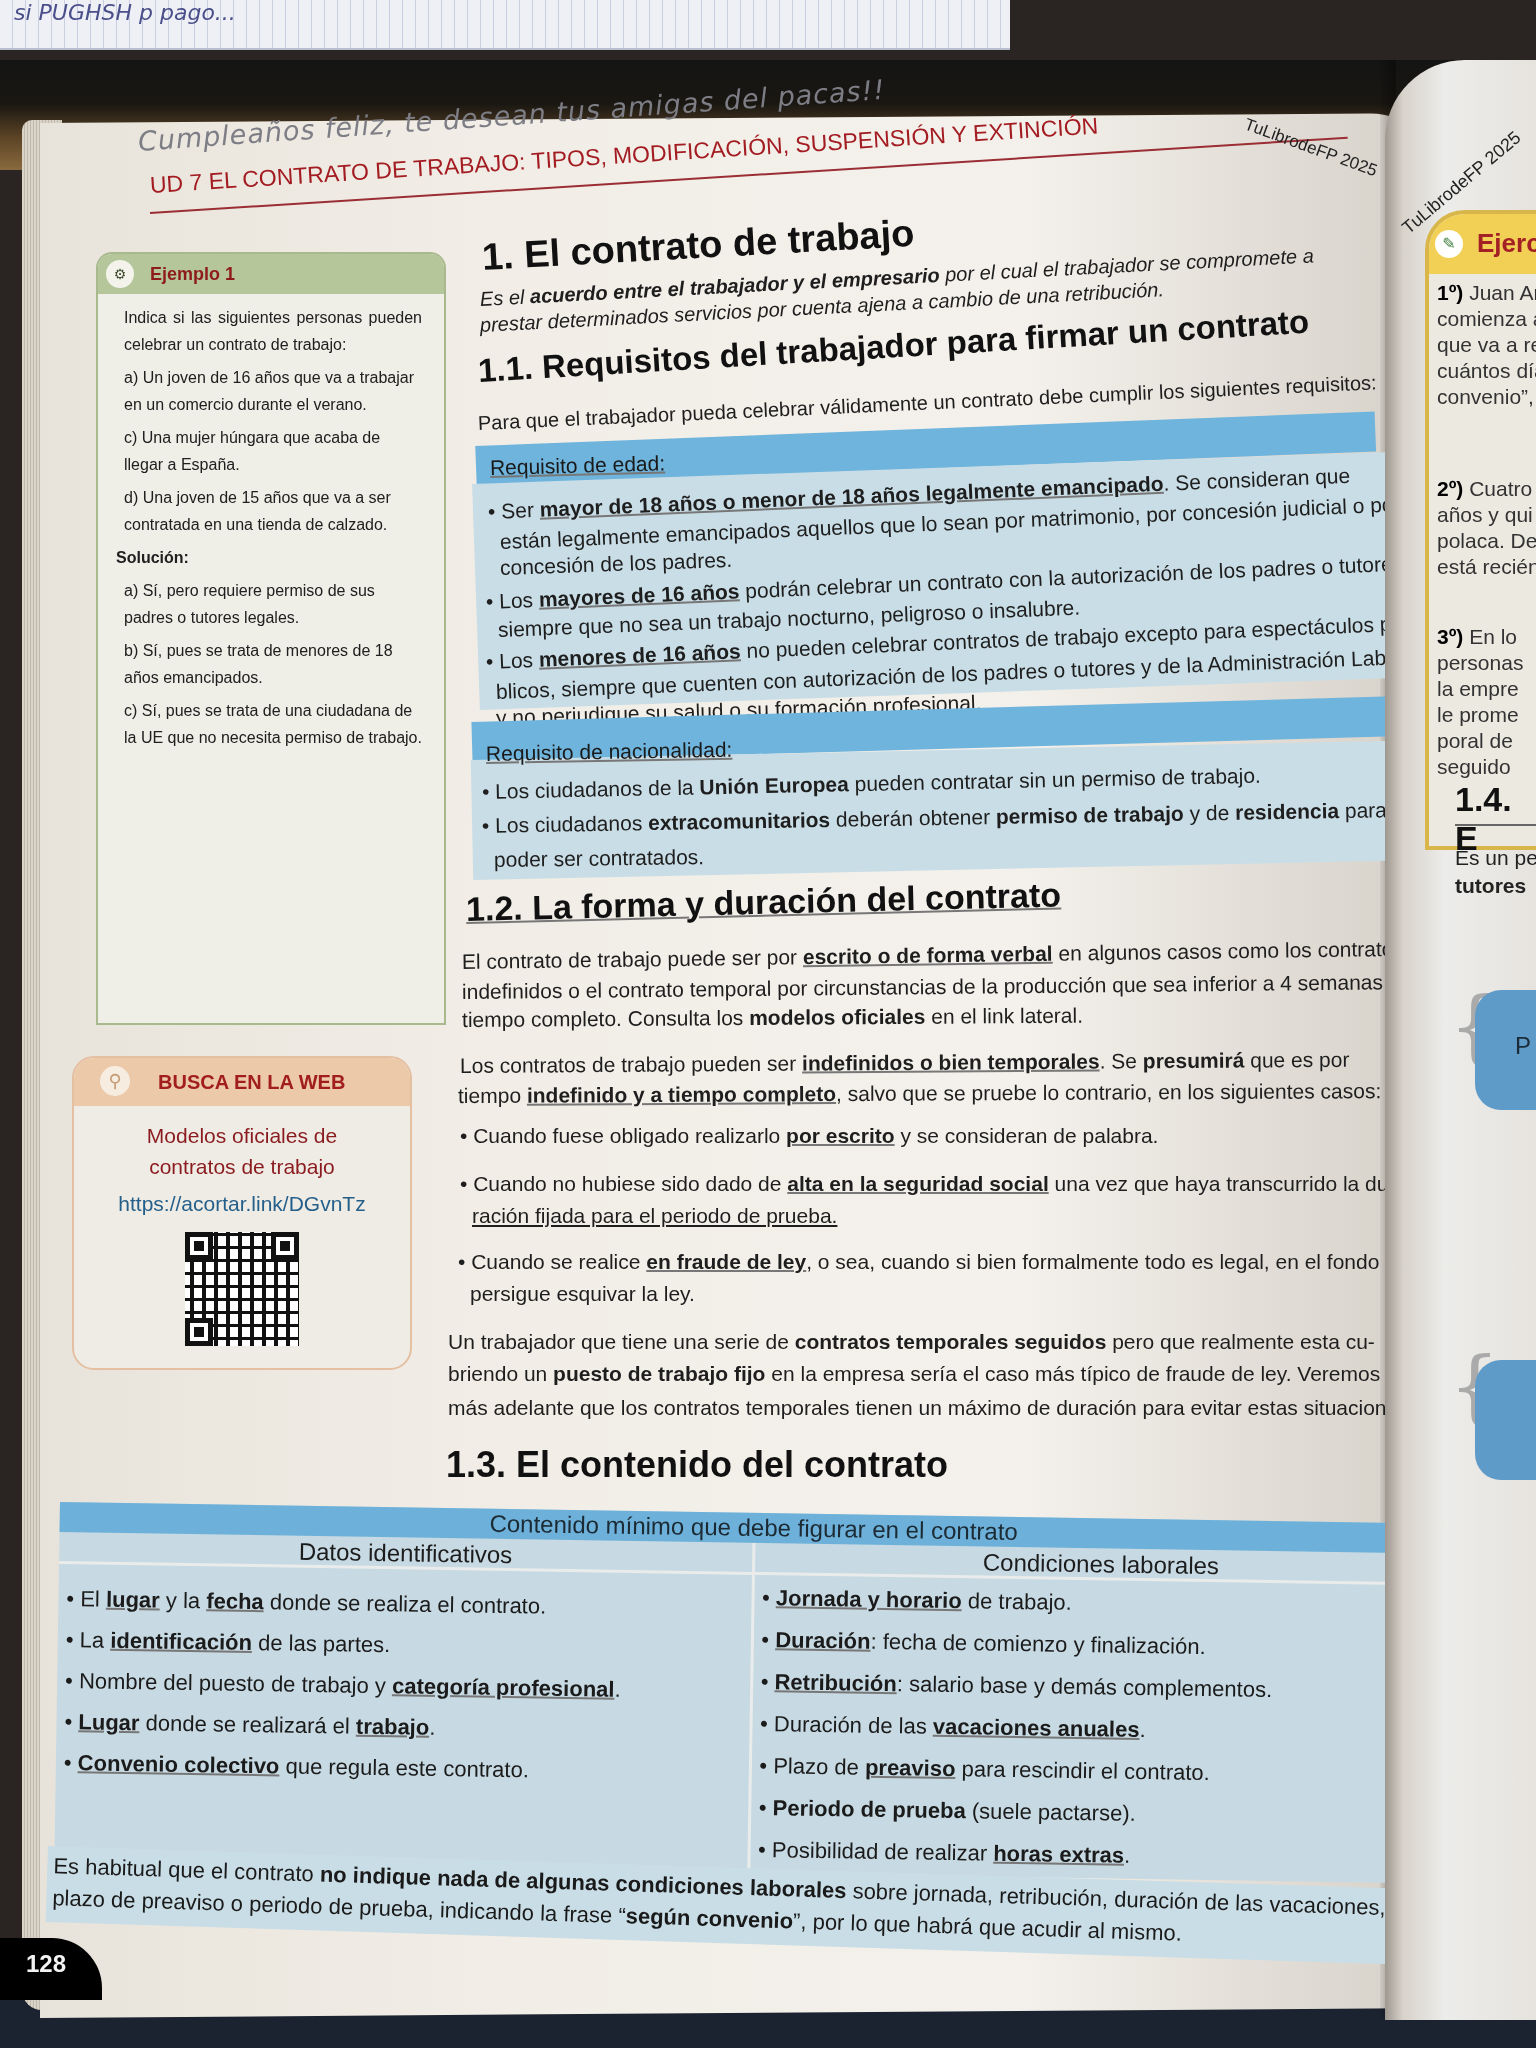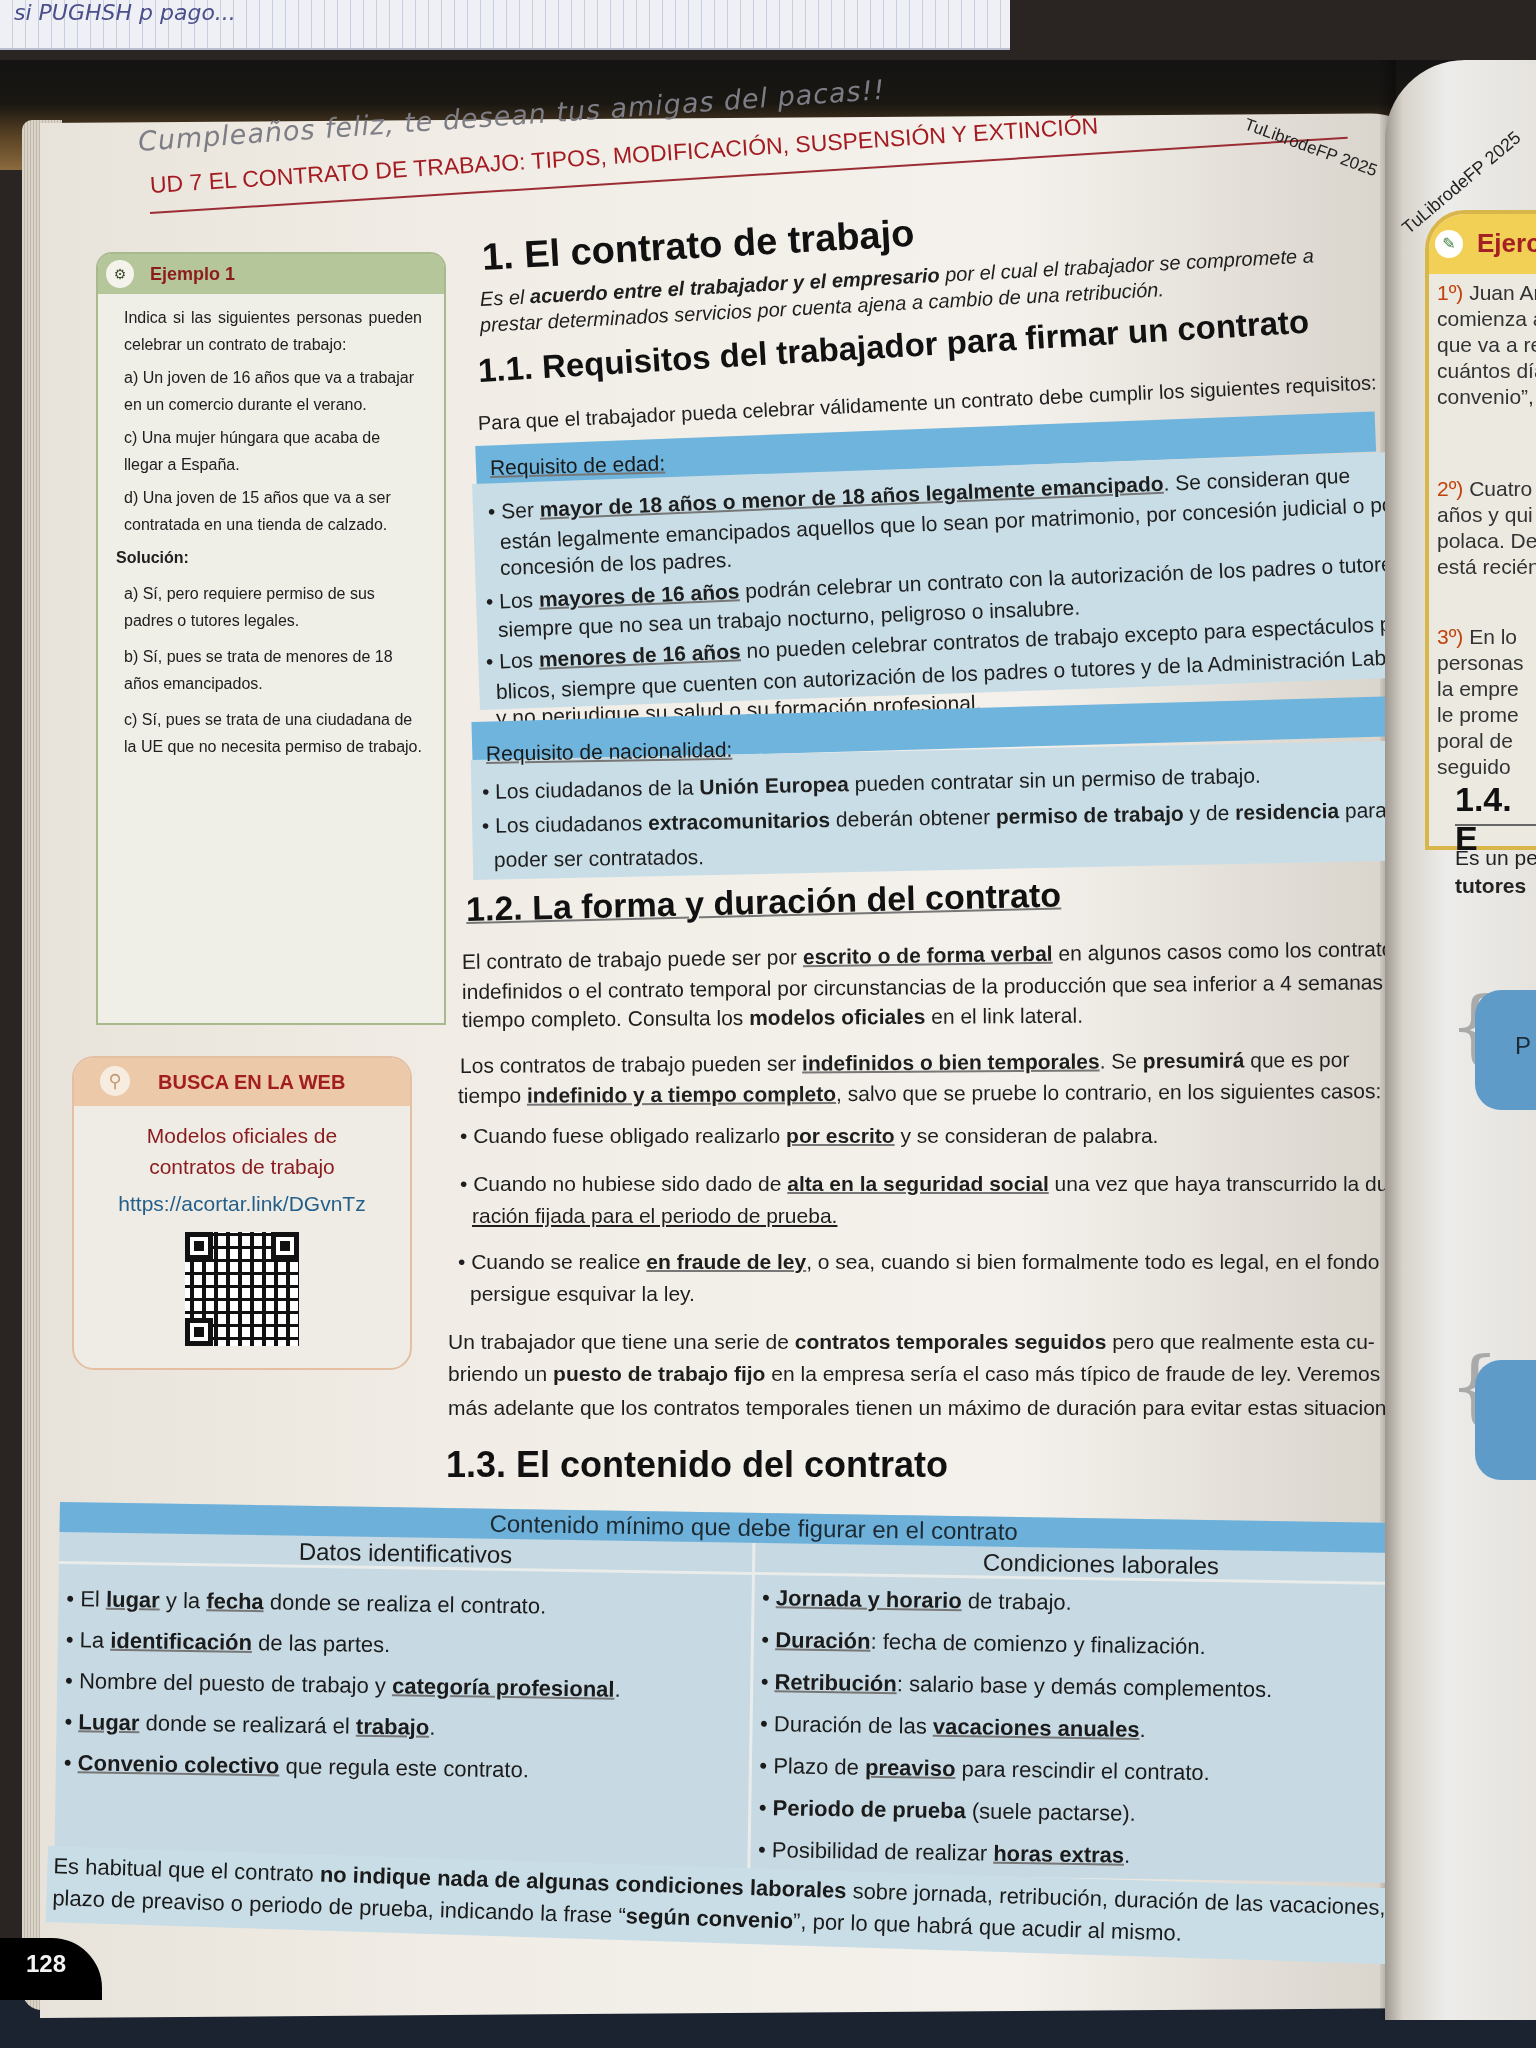--- a/index.html
+++ b/index.html
@@ -76,21 +76,21 @@
   .gear-icon {
     position: absolute; left: 8px; top: 6px; width: 28px; height: 28px; border-radius: 50%;
     background: #f3f3ec; display: flex; align-items: center; justify-content: center;
     font-size: 14px; color: #3f4b2e;
   }
   .example-title { font-size: 18px; font-weight: bold; color: #8e1b1c; }
   .example-body { padding: 10px 22px 0 26px; font-size: 16px; line-height: 27px; color: #202020; }
   .example-body p { margin-bottom: 6px; }
   .ex-intro { text-align: justify; }
   .sol-label { font-weight: bold; margin: 4px 0 6px -8px; }
-  .sol { font-style: normal; margin-top: 9px; }
+  .sol { font-style: normal; }
   .web-box {
     position: absolute; left: 72px; top: 1056px; width: 340px; height: 314px;
     border: 2px solid #e4bfa2; border-radius: 22px; background: #efece5;
     overflow: hidden;
   }
   .web-head {
     height: 48px; background: #ecc9a8; display: flex; align-items: center; padding-left: 84px; position: relative;
   }
   .search-icon {
     position: absolute; left: 26px; top: 8px; width: 30px; height: 30px; border-radius: 50%;
@@ -149,21 +149,21 @@
   
   .rp-brand { position: absolute; left: 20px; top: 160px; font-size: 18px; color: #222; transform: rotate(-40deg); transform-origin: left center; white-space: nowrap; }
   .ex-box {
     position: absolute; left: 40px; top: 150px; width: 140px; height: 640px;
     border: 4px solid #d8b64a; border-radius: 40px 0 0 0; background: #ece9e1;
   }
   .ex-head { height: 60px; background: #f2cf55; border-radius: 36px 0 0 0; position: relative; }
   .pencil-icon { position: absolute; left: 6px; top: 16px; width: 28px; height: 28px; border-radius: 50%; background: #fff; color: #3b7d3a; font-size: 16px; text-align: center; line-height: 28px; }
   .ex-title { position: absolute; left: 48px; top: 14px; font-size: 26px; font-weight: bold; color: #a32024; }
   .ex-item { position: absolute; left: 8px; font-size: 21px; line-height: 26px; color: #333; white-space: nowrap; }
-  .ex-item .num { color: #c2410c; font-weight: normal; }
+  .ex-item .num { color: #000000; font-weight: bold; }
   .rp-h { position: absolute; left: 70px; top: 790px; font-size: 34px; font-weight: bold; color: #111; }
   .rp-rule { position: absolute; left: 70px; top: 834px; width: 90px; height: 2px; background: #666; }
   .rp-text { position: absolute; left: 70px; font-size: 21px; color: #222; white-space: nowrap; }
   .rp-bubble { position: absolute; left: 90px; width: 80px; height: 120px; background: #5f9bc9; border-radius: 26px 0 0 26px; color: #1c2b38; font-size: 24px; padding: 42px 0 0 40px; }
   .rp-brace { position: absolute; left: 64px; font-size: 80px; color: #aaa; font-family: "DejaVu Serif", serif; }
   .gutter-shadow { position: absolute; left: 1380px; top: 60px; width: 16px; height: 1960px; background: linear-gradient(90deg, rgba(0,0,0,0.05), rgba(0,0,0,0.35)); }
 </style>
 </head>
 <body>
 

